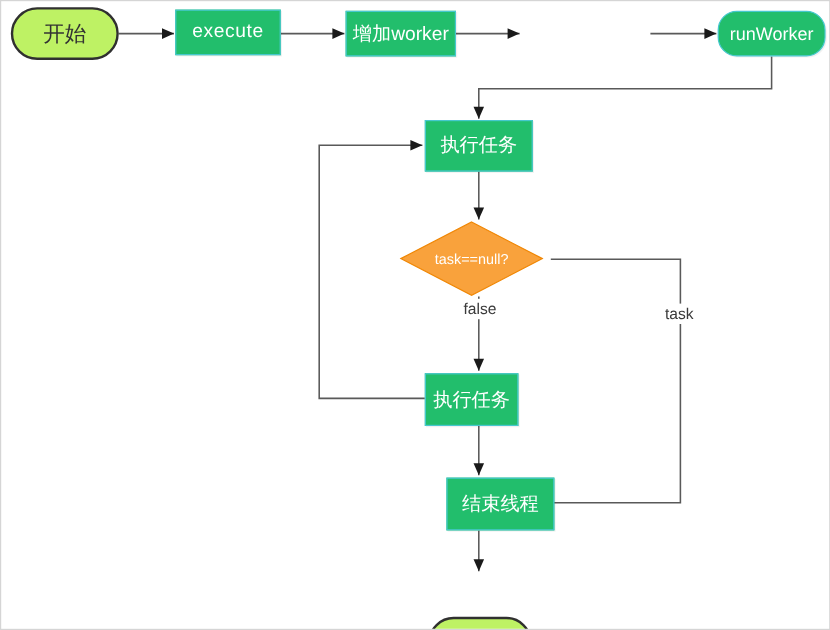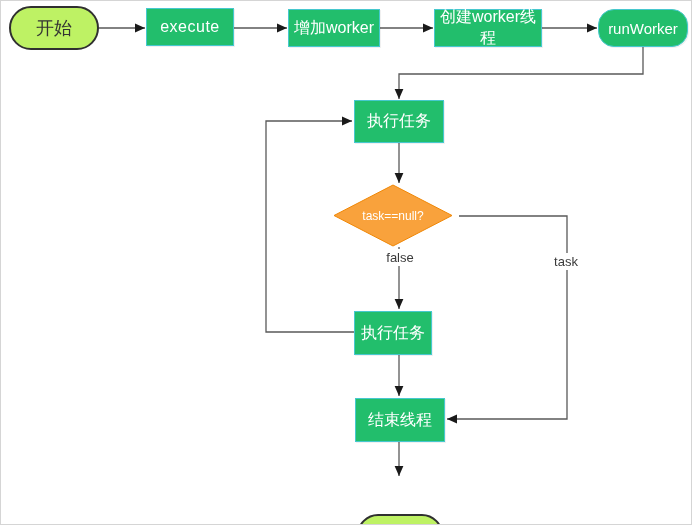--- a/index.html
+++ b/index.html
@@ -62,23 +62,20 @@
   </div>
 
   <div class="node process big" style="left:145px;top:7px;width:88px;height:38px;">
     <span>execute</span>
   </div>
 
   <div class="node process" style="left:287px;top:8px;width:92px;height:38px;">
     <span>增加worker</span>
   </div>
 
-  <div class="node process" style="left:433px;top:8px;width:108px;height:38px;">
-    <span>创建worker线程</span>
-  </div>
 
   <div class="node process med" style="left:597px;top:8px;width:90px;height:38px;">
     <span>runWorker</span>
   </div>
 
   <div class="node process" style="left:353px;top:99px;width:90px;height:43px;">
     <span>执行任务</span>
   </div>
 
   <div class="node decision" style="left:332px;top:183px;width:120px;height:63px;">
@@ -89,21 +86,21 @@
   </div>
 
   <div class="edge-label" style="left:375px;top:248px;width:48px;height:17px;">false</div>
 
   <div class="edge-label" style="left:542px;top:252px;width:46px;height:17px;">task</div>
 
   <div class="node process" style="left:353px;top:310px;width:78px;height:44px;">
     <span>执行任务</span>
   </div>
 
-  <div class="node process" style="left:354px;top:397px;width:90px;height:44px;">
+  <div class="node process" style="left:371px;top:397px;width:90px;height:44px;">
     <span>结束线程</span>
   </div>
 
   <div class="node terminator" style="left:356px;top:477px;width:86px;height:42px;margin-top:36px;">
     <span>结束</span>
   </div>
 
 </div>
 
 </body></html>

